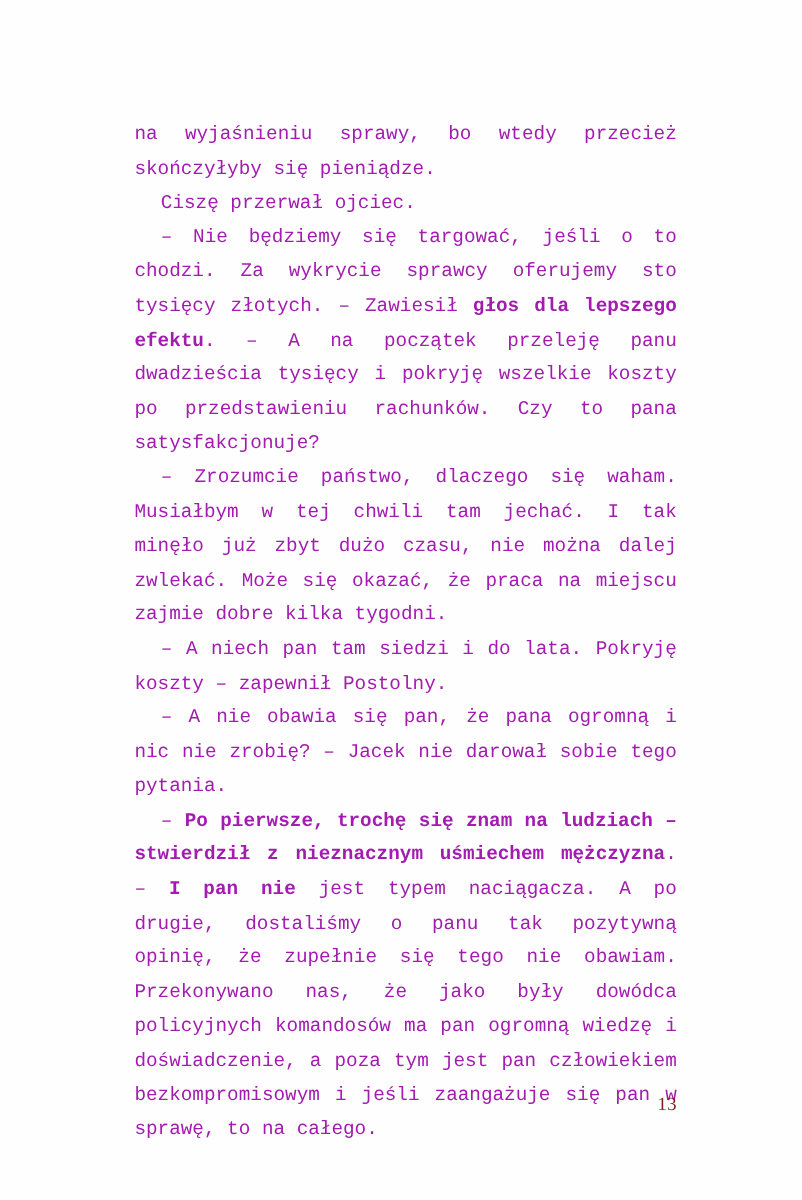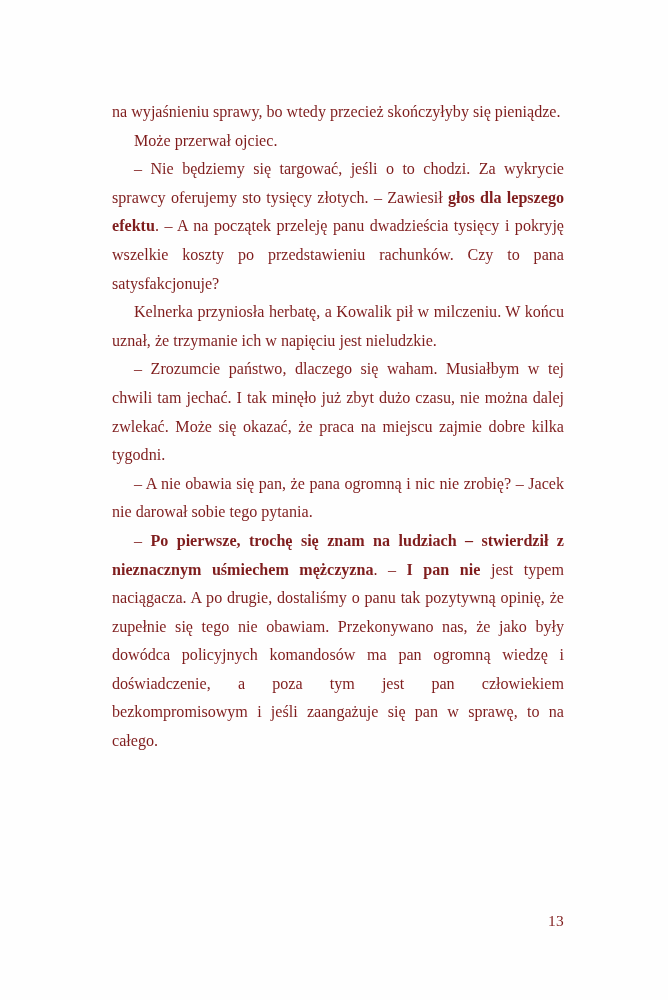--- a/index.html
+++ b/index.html
@@ -27,22 +27,22 @@
     top: 98px;
     width: 452px;
   }
   .para {
     margin: 0;
     font-size: 16.1px;
     line-height: 28.6px;
     text-align: justify;
     text-justify: inter-word;
     hyphens: manual;
-    color: #7f1d1d;
-    font-family: Liberation Serif, serif;
+    color: #a21caf;
+    font-family: Liberation Mono, monospace;
   }
   .para.indent {
     text-indent: 22px;
   }
   .para.noindent {
     text-indent: 0;
   }
   .para b {
     font-weight: bold;
   }
@@ -56,23 +56,23 @@
     letter-spacing: 0.3px;
   }
 </style>
 </head>
 <body>
 
 <div class="page">
 
   <div class="text-block" id="body-text">
       <p class="para noindent">na wyjaśnieniu sprawy, bo wtedy przecież skończyłyby się pieniądze.</p>
-      <p class="para indent">Może przerwał ojciec.</p>
+      <p class="para indent">Ciszę przerwał ojciec.</p>
       <p class="para indent">– Nie będziemy się targować, jeśli o to chodzi. Za wykrycie sprawcy oferujemy sto tysięcy złotych. – Zawiesił <b>głos dla lepszego efektu</b>. – A na początek przeleję panu dwadzieścia tysięcy i pokryję wszelkie koszty po przedstawieniu rachunków. Czy to pana satysfakcjonuje?</p>
-      <p class="para indent">Kelnerka przyniosła herbatę, a Kowalik pił w milczeniu. W końcu uznał, że trzymanie ich w napięciu jest nieludzkie.</p>
       <p class="para indent">– Zrozumcie państwo, dlaczego się waham. Musiałbym w tej chwili tam jechać. I tak minęło już zbyt dużo czasu, nie można dalej zwlekać. Może się okazać, że praca na miejscu zajmie dobre kilka tygodni.</p>
+      <p class="para indent">– A niech pan tam siedzi i do lata. Pokryję koszty – zapewnił Postolny.</p>
       <p class="para indent">– A nie obawia się pan, że pana ogromną i nic nie zrobię? – Jacek nie darował sobie tego pytania.</p>
       <p class="para indent">– <b>Po pierwsze, trochę się znam na ludziach – stwierdził z nieznacznym uśmiechem mężczyzna</b>. – <b>I pan nie</b> jest typem naciągacza. A po drugie, dostaliśmy o panu tak pozytywną opinię, że zupełnie się tego nie obawiam. Przekonywano nas, że jako były dowódca policyjnych komandosów ma pan ogromną wiedzę i doświadczenie, a poza tym jest pan człowiekiem bezkompromisowym i jeśli zaangażuje się pan w sprawę, to na całego.</p>
     </div>
 
   <div class="folio">13</div>
 
 </div>
 
 </body></html>

